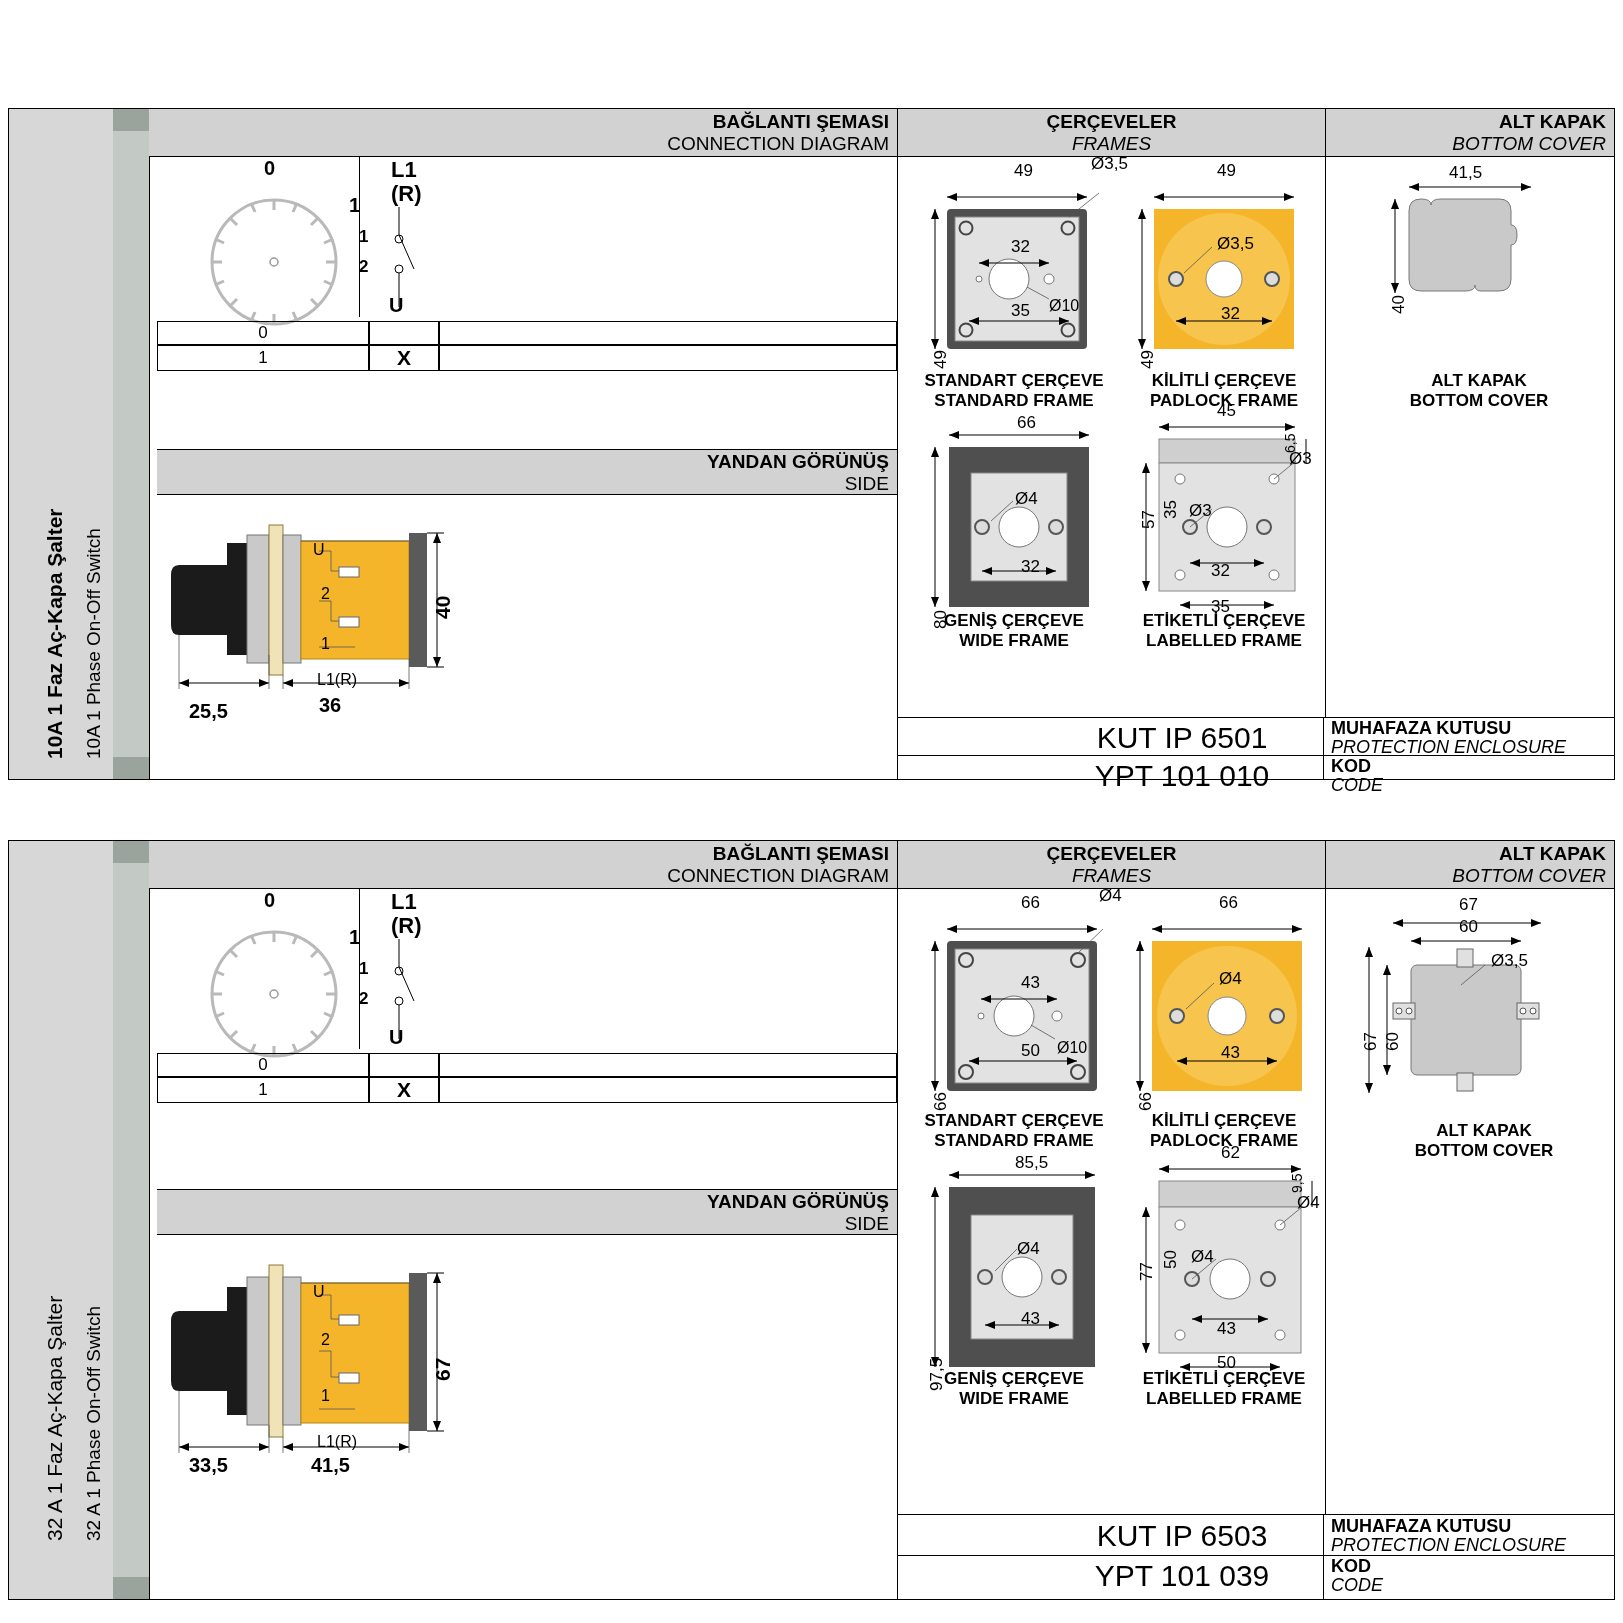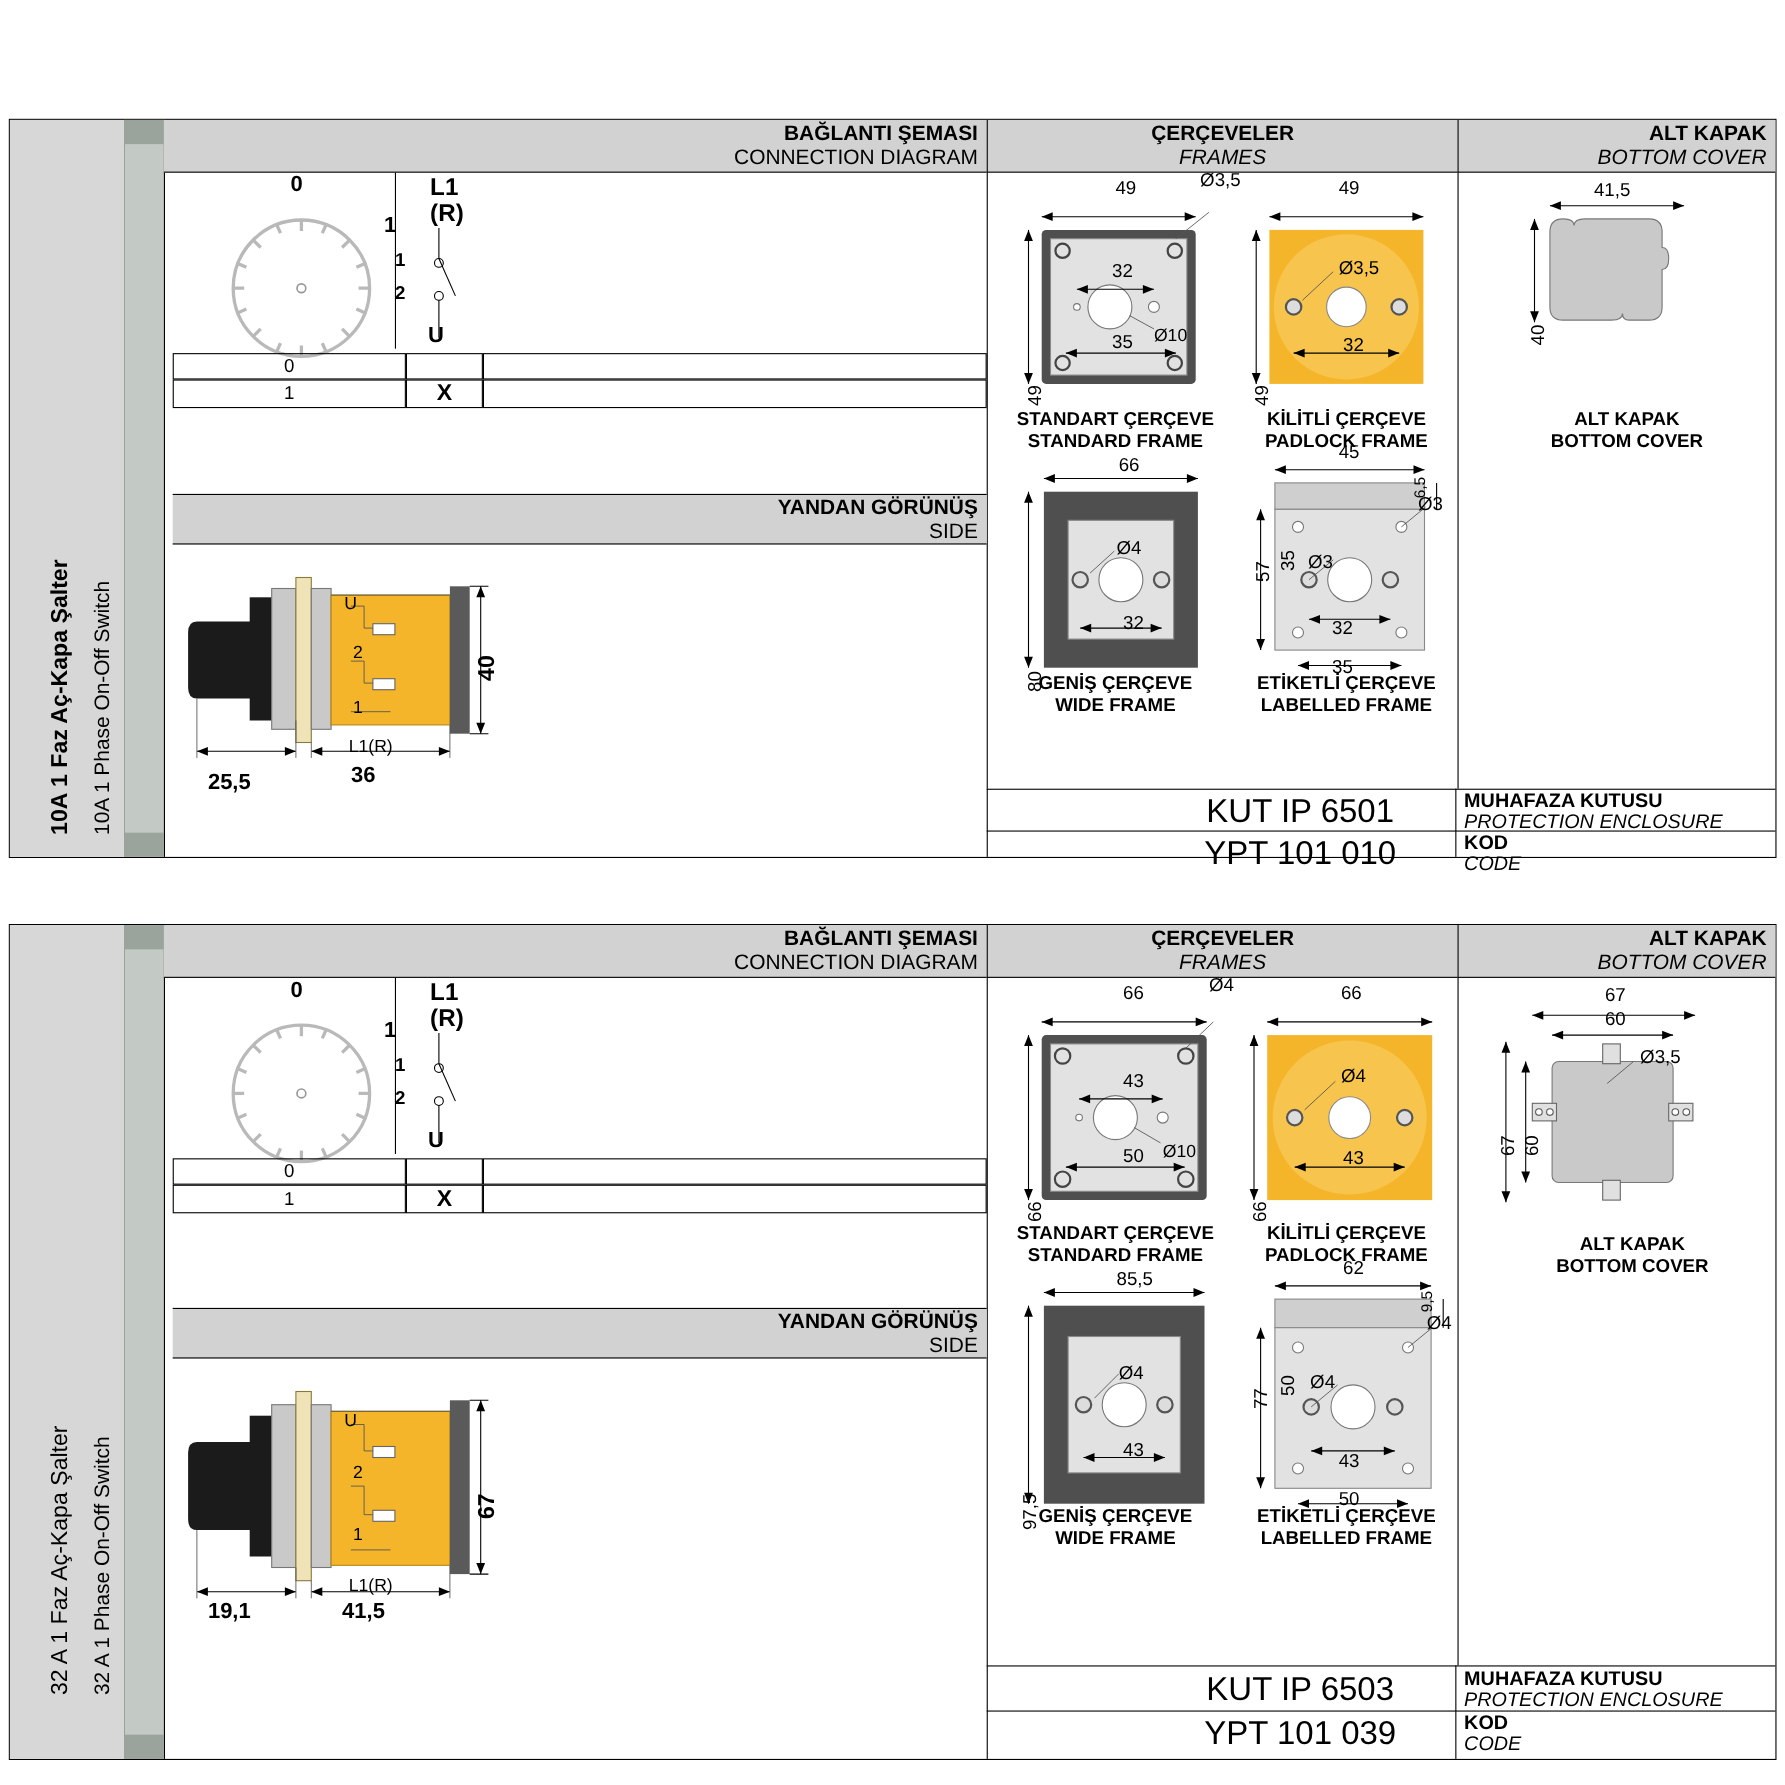--- a/index.html
+++ b/index.html
@@ -445,21 +445,21 @@
         <polygon points="100,202 90,198 90,206" fill="#000"></polygon>
         <line x1="114" y1="202" x2="240" y2="202" class="ln"></line>
         <polygon points="114,202 124,198 124,206" fill="#000"></polygon>
         <polygon points="240,202 230,198 230,206" fill="#000"></polygon>
         <line x1="10" y1="146" x2="10" y2="208" class="lnthin"></line>
         <line x1="100" y1="180" x2="100" y2="208" class="lnthin"></line>
         <line x1="114" y1="192" x2="114" y2="208" class="lnthin"></line>
         <line x1="240" y1="178" x2="240" y2="208" class="lnthin"></line>
       </svg>
       <div class="dimv" style="left:282px;top:540px;font-weight:bold;font-size:21px;">67</div>
-      <div class="lbl b" style="left:40px;top:613px;font-size:20px;">19,1</div>
+      <div class="lbl b" style="left:40px;top:613px;font-size:20px;">33,5</div>
       <div class="lbl b" style="left:162px;top:613px;font-size:20px;">41,5</div>
 
       <svg style="position:absolute;left:760px;top:60px;" width="210" height="250">
         <rect x="38" y="40" width="150" height="150" rx="4" fill="#4f4f4f"></rect>
         <rect x="46" y="48" width="134" height="134" fill="#e2e2e2" stroke="#888"></rect>
         <circle cx="57" cy="59" r="7" fill="#e2e2e2" stroke="#444" stroke-width="2"></circle>
         <circle cx="169" cy="59" r="7" fill="#e2e2e2" stroke="#444" stroke-width="2"></circle>
         <circle cx="57" cy="171" r="7" fill="#e2e2e2" stroke="#444" stroke-width="2"></circle>
         <circle cx="169" cy="171" r="7" fill="#e2e2e2" stroke="#444" stroke-width="2"></circle>
         <circle cx="105" cy="115" r="20" fill="#fff" stroke="#777"></circle>

